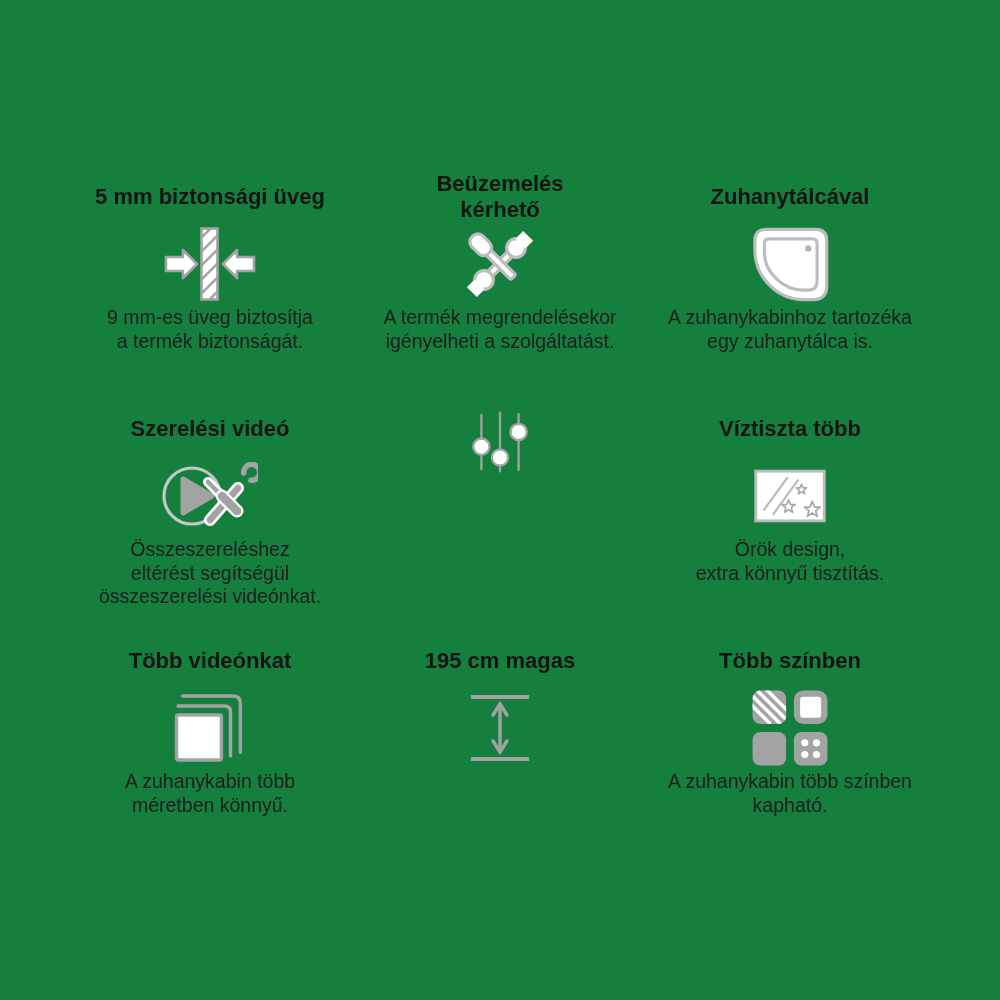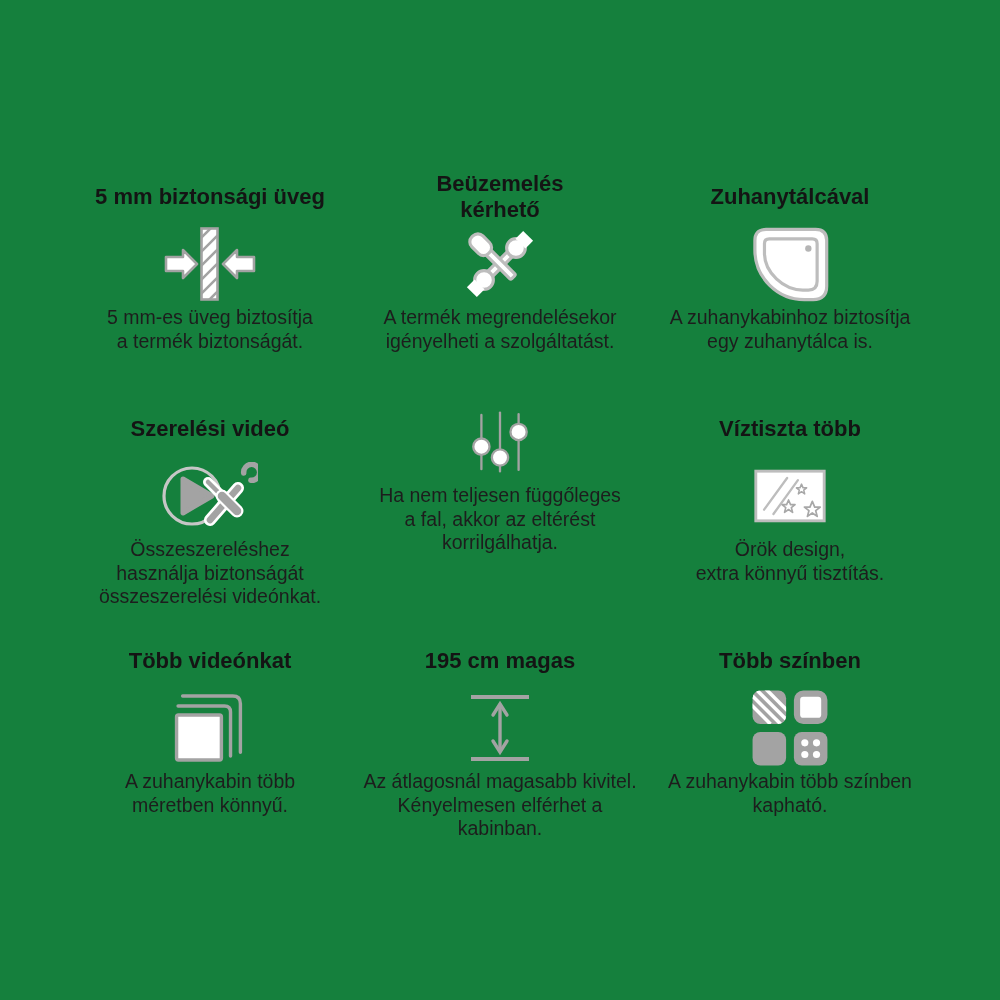--- a/index.html
+++ b/index.html
@@ -49,21 +49,21 @@
             <line x1="36" y1="30" x2="64" y2="2"></line>
             <line x1="36" y1="44" x2="64" y2="16"></line>
             <line x1="36" y1="58" x2="64" y2="30"></line>
             <line x1="36" y1="72" x2="64" y2="44"></line>
             <line x1="36" y1="86" x2="64" y2="58"></line>
           </g>
           <path d="M6,30 h17 v-7 l14,14 l-14,14 v-7 H6 Z" fill="#fff" stroke="#a3a3a3" stroke-width="2.6" stroke-linejoin="round"></path>
           <path d="M94,30 h-17 v-7 l-14,14 l14,14 v-7 H94 Z" fill="#fff" stroke="#a3a3a3" stroke-width="2.6" stroke-linejoin="round"></path>
         </svg>
       </div>
-      <p class="feature-desc">5 mm-es üveg biztosítja
+      <p class="feature-desc">9 mm-es üveg biztosítja
 a termék biztonságát.</p>
     </div>
 
     <div class="feature-card">
       <h3 class="feature-title">Beüzemelés
 kérhető</h3>
       <div class="icon-box">
         <svg width="78" height="78" viewBox="0 0 100 100">
           <g transform="rotate(-45 50 50)">
             <rect x="16" y="45.5" width="68" height="9" fill="#fff" stroke="#bdbdbd" stroke-width="4"></rect>
@@ -82,60 +82,57 @@
 
     <div class="feature-card">
       <h3 class="feature-title">Zuhanytálcával</h3>
       <div class="icon-box">
         <svg width="80" height="75" viewBox="0 0 100 94">
           <path d="M20,3 H82 Q96,3 96,17 V74 Q96,91 79,91 H68 C34,91 6,63 6,29 V17 Q6,3 20,3 Z" fill="#fff" stroke="#bdbdbd" stroke-width="4"></path>
           <path d="M30,15 H78 Q84,15 84,21 V68 Q84,79 73,79 H66 C42,79 18,57 18,33 V21 Q18,15 24,15 Z" fill="#fff" stroke="#bdbdbd" stroke-width="4"></path>
           <circle cx="73" cy="27" r="4" fill="#b5b5b5"></circle>
         </svg>
       </div>
-      <p class="feature-desc">A zuhanykabinhoz biztosítja
+      <p class="feature-desc">A zuhanykabinhoz tartozéka
 egy zuhanytálca is.</p>
     </div>
 
     <div class="feature-card">
       <h3 class="feature-title">Szerelési videó</h3>
       <div class="icon-box">
         <svg width="96" height="68" viewBox="0 0 96 68">
           <circle cx="30" cy="34" r="28" fill="none" stroke="#c6c6c6" stroke-width="3.2"></circle>
           <path d="M21,17 L50,34 L21,51 Z" fill="#a3a3a3" stroke="#a3a3a3" stroke-width="5" stroke-linejoin="round"></path>
           <line x1="48" y1="58" x2="76" y2="26" stroke="#fff" stroke-width="12" stroke-linecap="round"></line>
           <line x1="48" y1="58" x2="76" y2="26" stroke="#a3a3a3" stroke-width="6.5" stroke-linecap="round"></line>
           <path d="M88.9,18.3 A8,8 0 1 0 81.7,11.0" fill="none" stroke="#a3a3a3" stroke-width="5.5" stroke-linecap="round"></path>
           <line x1="46" y1="20" x2="60" y2="34" stroke="#fff" stroke-width="10" stroke-linecap="round"></line>
           <line x1="46" y1="20" x2="60" y2="34" stroke="#a3a3a3" stroke-width="4.5" stroke-linecap="round"></line>
           <line x1="60" y1="34" x2="75" y2="49" stroke="#fff" stroke-width="13" stroke-linecap="round"></line>
           <line x1="60" y1="34" x2="75" y2="49" stroke="#a3a3a3" stroke-width="8.5" stroke-linecap="round"></line>
         </svg>
       </div>
       <p class="feature-desc">Összeszereléshez
-használja biztonságát
+eltérést segítségül
 összeszerelési videónkat.</p>
     </div>
 
     <div class="feature-card">
       <div class="icon-box">
         <svg width="78" height="62" viewBox="0 0 100 80">
           <g stroke="#a3a3a3" stroke-width="3" stroke-linecap="round">
             <line x1="26" y1="5" x2="26" y2="75"></line>
             <line x1="50" y1="2" x2="50" y2="78"></line>
             <line x1="74" y1="4" x2="74" y2="76"></line>
           </g>
           <circle cx="26" cy="46" r="10.5" fill="#fff" stroke="#a3a3a3" stroke-width="3"></circle>
           <circle cx="50" cy="60" r="10.5" fill="#fff" stroke="#a3a3a3" stroke-width="3"></circle>
           <circle cx="74" cy="27" r="10.5" fill="#fff" stroke="#a3a3a3" stroke-width="3"></circle>
         </svg>
       </div>
-      <p class="feature-desc">Ha nem teljesen függőleges
-a fal, akkor az eltérést
-korrilgálhatja.</p>
     </div>
 
     <div class="feature-card">
       <h3 class="feature-title">Víztiszta több</h3>
       <div class="icon-box">
         <svg width="72" height="54" viewBox="0 0 100 74">
           <rect x="2.5" y="2.5" width="95" height="69" fill="#fff" stroke="#bdbdbd" stroke-width="4"></rect>
           <line x1="14" y1="56" x2="46" y2="12" stroke="#bdbdbd" stroke-width="3.2" stroke-linecap="round"></line>
           <line x1="27" y1="62" x2="61" y2="15" stroke="#bdbdbd" stroke-width="3.2" stroke-linecap="round"></line>
           <g fill="#fff" stroke="#a8a8a8" stroke-linejoin="round">
@@ -170,22 +167,20 @@
         <svg width="64" height="72" viewBox="0 0 64 72">
           <line x1="3" y1="5" x2="61" y2="5" stroke="#a3a3a3" stroke-width="4.2"></line>
           <line x1="3" y1="67" x2="61" y2="67" stroke="#a3a3a3" stroke-width="4.2"></line>
           <g stroke="#a3a3a3" stroke-width="3.4" stroke-linecap="round" fill="none">
             <line x1="32" y1="13" x2="32" y2="59"></line>
             <path d="M25,23 L32,12 L39,23"></path>
             <path d="M25,49 L32,60 L39,49"></path>
           </g>
         </svg>
       </div>
-      <p class="feature-desc">Az átlagosnál magasabb kivitel.
-Kényelmesen elférhet a kabinban.</p>
     </div>
 
     <div class="feature-card">
       <h3 class="feature-title">Több színben</h3>
       <div class="icon-box">
         <svg width="78" height="78" viewBox="0 0 100 100">
           <defs>
               <clipPath id="swclip">
                 <rect x="2" y="2" width="43" height="43" rx="10"></rect>
               </clipPath>

